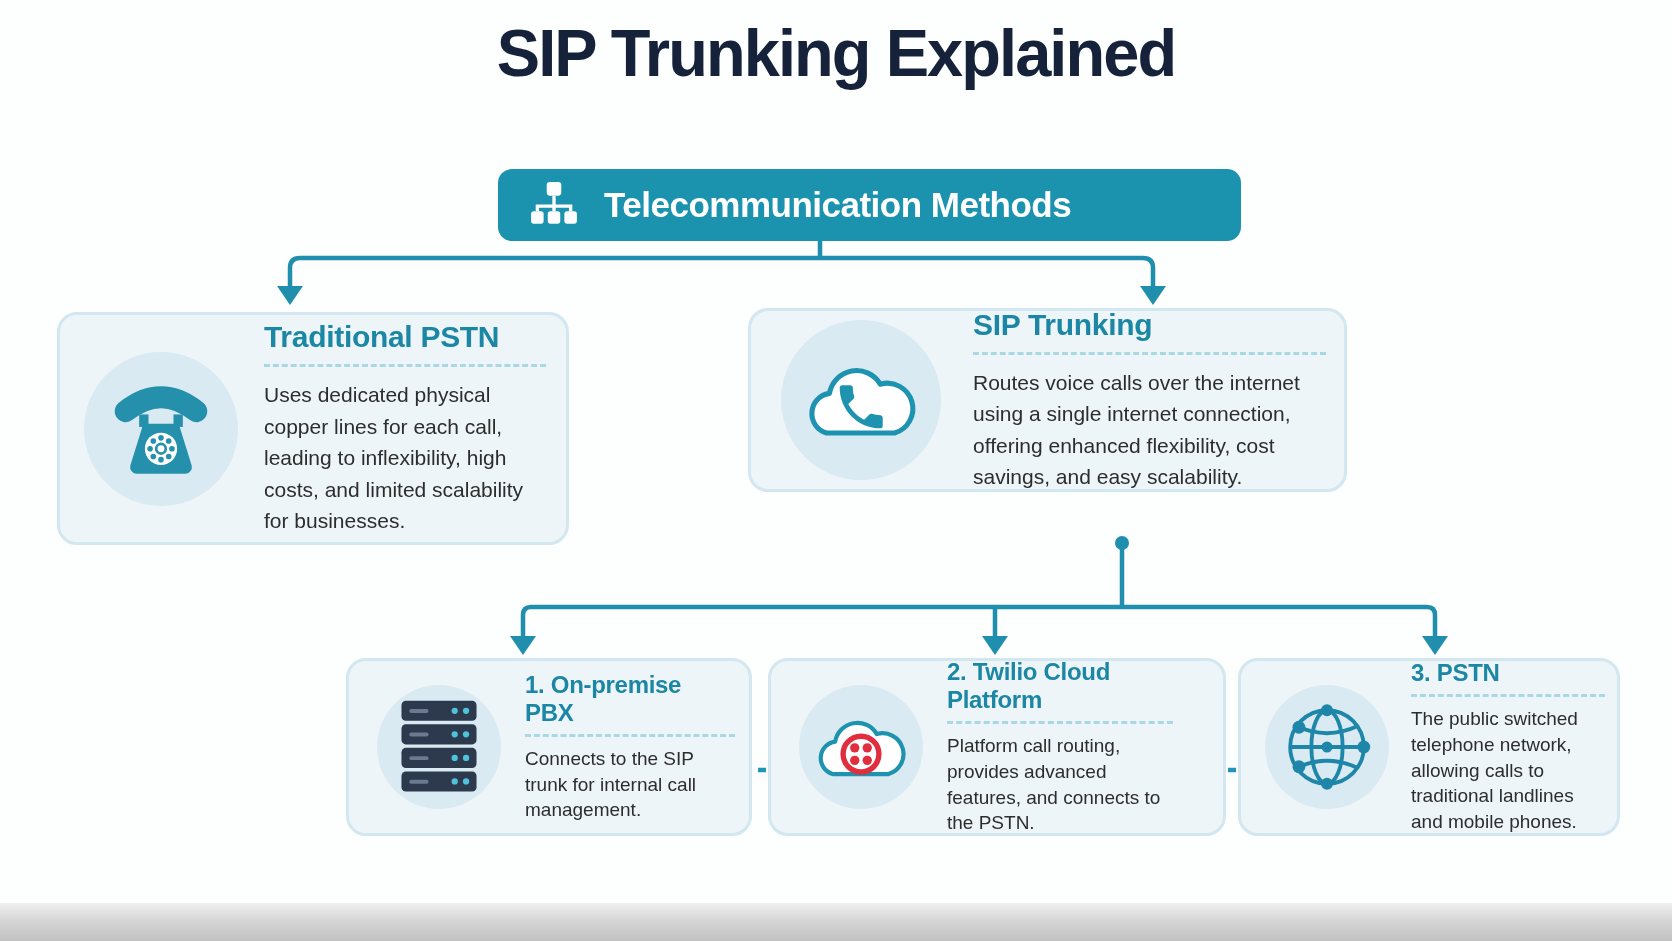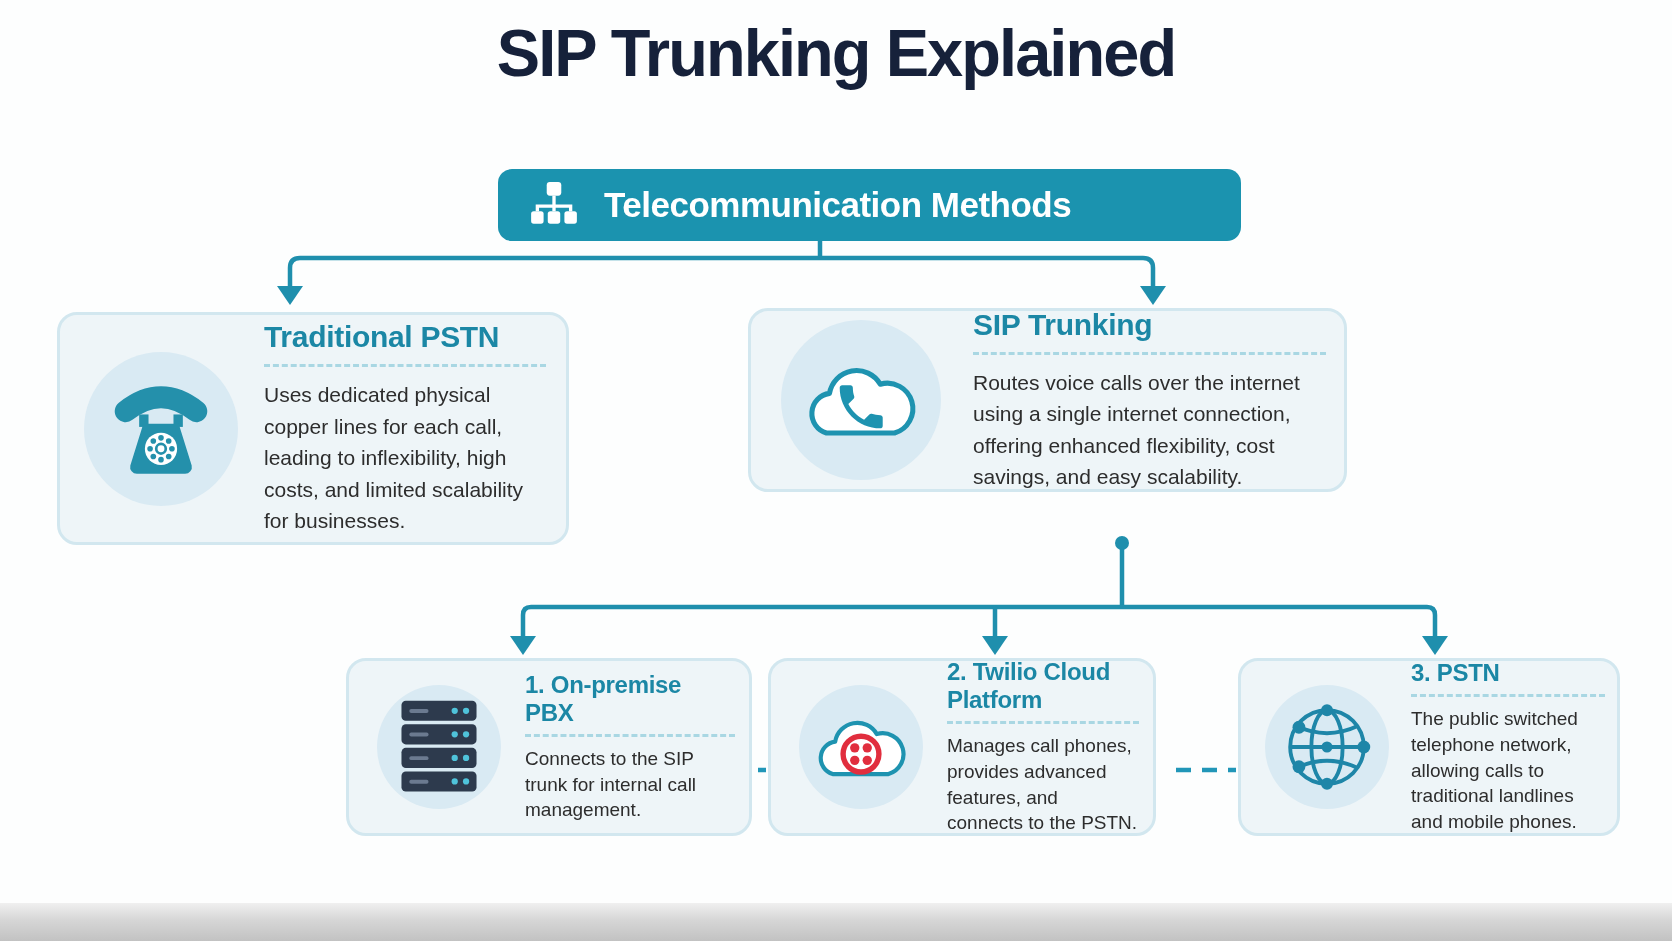--- a/index.html
+++ b/index.html
@@ -49,21 +49,21 @@
   #card-traditional .iconwrap{width:154px;height:154px;}
   #card-sip .iconwrap{width:160px;height:160px;}
   #card-traditional h2,#card-sip h2{font-size:30px;}
   #card-traditional p,#card-sip p{font-size:21px;line-height:1.5;}
   
   .card.small .iconwrap{width:124px;height:124px;}
   .card.small h2{font-size:24px;}
   .card.small p{font-size:19px;line-height:1.36;}
   .card.small .dashsep{margin:7px 0 9px 0;}
   #card-pbx{left:298px;top:658px;width:406px;height:178px;padding:0 14px 0 28px;gap:24px;margin-left:48px;}
-  #card-twilio{left:768px;top:658px;width:388px;height:178px;padding:0 14px 0 28px;gap:24px;}
+  #card-twilio{left:768px;top:658px;width:458px;height:178px;padding:0 14px 0 28px;gap:24px;}
   #card-pstn{left:1238px;top:658px;width:382px;height:178px;padding:0 12px 0 24px;gap:22px;}
   
   #connectors{position:absolute;left:0;top:0;pointer-events:none;}
   
   #footer-strip{
     position:absolute;left:0;bottom:0;width:100%;height:38px;
     background:linear-gradient(180deg,#f0f0f0 0%,#d6d6d6 45%,#c2c2c2 100%);
   }
 </style>
 </head>
@@ -205,21 +205,21 @@
           <circle cx="52.5" cy="48.5" r="5.6"></circle>
             <circle cx="67.5" cy="48.5" r="5.6"></circle>
           <circle cx="52.5" cy="63.5" r="5.6"></circle>
             <circle cx="67.5" cy="63.5" r="5.6"></circle>
         </g>
       </svg>
     </div>
     <div class="cardtext" style="width:226px;">
       <h2>2. Twilio Cloud Platform</h2>
       <hr class="dashsep">
-      <p>Manages call phones, provides advanced features, and connects to the PSTN.</p>
+      <p>Platform call routing, provides advanced features, and connects to the PSTN.</p>
     </div>
   </div>
 
   <div class="card small" id="card-pstn">
     <div class="iconwrap">
       <svg width="92" height="92" viewBox="0 0 100 100">
         <g stroke="#1e86a8" stroke-width="4.2" fill="none">
           <circle cx="50" cy="50" r="40"></circle>
           <ellipse cx="50" cy="50" rx="17" ry="40"></ellipse>
           <path d="M10 50 L90 50"></path>

